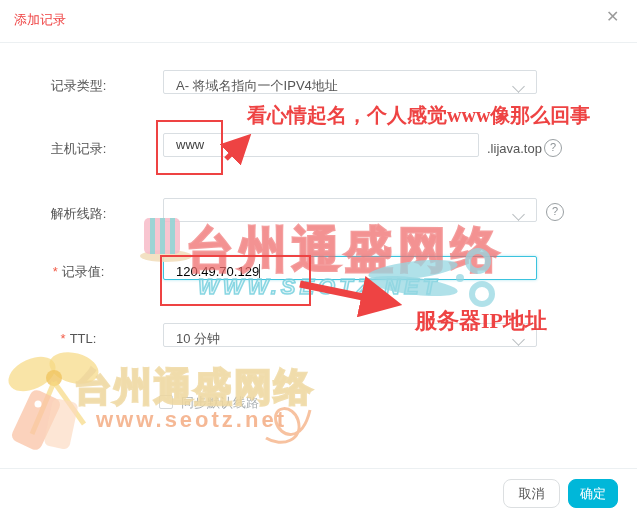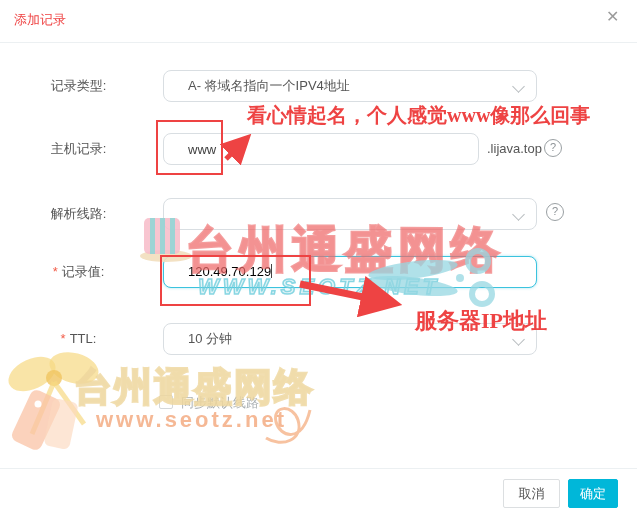--- a/index.html
+++ b/index.html
@@ -10,39 +10,39 @@
   .abs{position:absolute}
   
   .dlg-title{left:14px;top:11px;font-size:13px;color:#ef4444}
   .dlg-close{left:606px;top:7px;font-size:16px;color:#9b9b9b;cursor:pointer;line-height:20px}
   .hr{left:0;right:0;height:1px;background:#ecf0f2}
   .hr1{top:42px}.hr2{top:468px}
   
   .lblrow{left:0;width:157px;text-align:center;font-size:13px;color:#555;line-height:16px;white-space:nowrap}
   .star{color:#f25c48;margin-right:4px}
   .box{
-    height:32px;border:1px solid #d9dee2;border-radius:8px;background:#fff;
+    height:24px;border:1px solid #d9dee2;border-radius:2px;background:#fff;
     box-sizing:border-box;font-size:13px;color:#555;line-height:30px;
-    padding:0 26px 0 24px;overflow:hidden;white-space:nowrap
+    padding:0 26px 0 12px;overflow:hidden;white-space:nowrap
   }
   .box.plain{padding-right:12px}
   .chev{width:8px;height:8px;border-right:1px solid #b7bcbf;border-bottom:1px solid #b7bcbf;
     transform:rotate(45deg);right:13px;top:11px;position:absolute}
   .help{width:16px;height:16px;border:1px solid #9aa0a3;border-radius:50%;
     color:#8d9397;font-size:11px;line-height:15px;text-align:center}
   .muted{color:#404040}
   .suffix{font-size:13px;color:#555;line-height:16px}
   input.fld{outline:none}
   .focus{border:1px solid #3bc3de !important;box-shadow:0 0 3px rgba(59,195,222,.45)}
   .caret{display:inline-block;width:1px;height:14px;background:#444;vertical-align:-2px}
   
   .cbx{width:14px;height:14px;border:1px solid #d4d8da;border-radius:2px;background:#fff;box-sizing:border-box}
   .cbx-lbl{font-size:13px;color:#a9afb3;line-height:16px}
   
-  .btn{box-sizing:border-box;height:29px;border-radius:2px;font-size:13px;text-align:center;line-height:27px;cursor:pointer}
+  .btn{box-sizing:border-box;height:29px;border-radius:8px;font-size:13px;text-align:center;line-height:27px;cursor:pointer}
   .btn-cancel{left:503px;top:479px;width:57px;border:1px solid #dcdfe1;background:#fff;color:#555}
   .btn-ok{left:568px;top:479px;width:50px;border:1px solid #00b7d9;background:#00b7d9;color:#fff}
   
   .ann{color:#ee4343;font-weight:700;font-family:"Liberation Serif","DejaVu Serif",serif;z-index:6}
   .ann1{left:247px;top:102px;font-size:20px;white-space:nowrap}
   .ann2{left:415px;top:306px;font-size:22px;white-space:nowrap}
   .redbox{border:2px solid #ee4343;z-index:6;pointer-events:none}
   .rb1{left:156px;top:120px;width:63px;height:51px}
   .rb2{left:160px;top:255px;width:147px;height:47px}
   .overlay{left:0;top:0;z-index:6;pointer-events:none}

